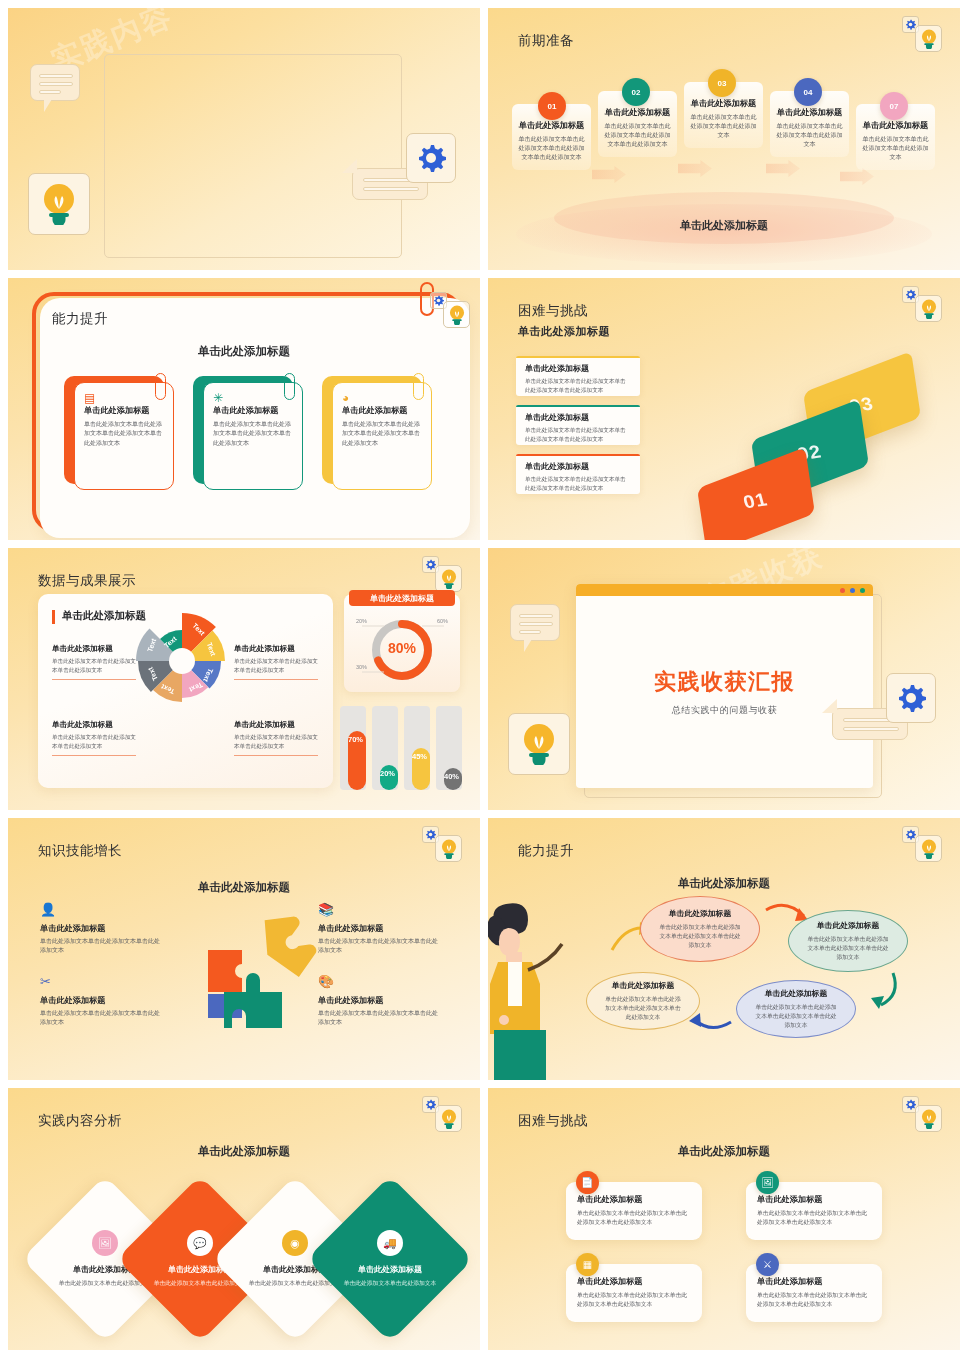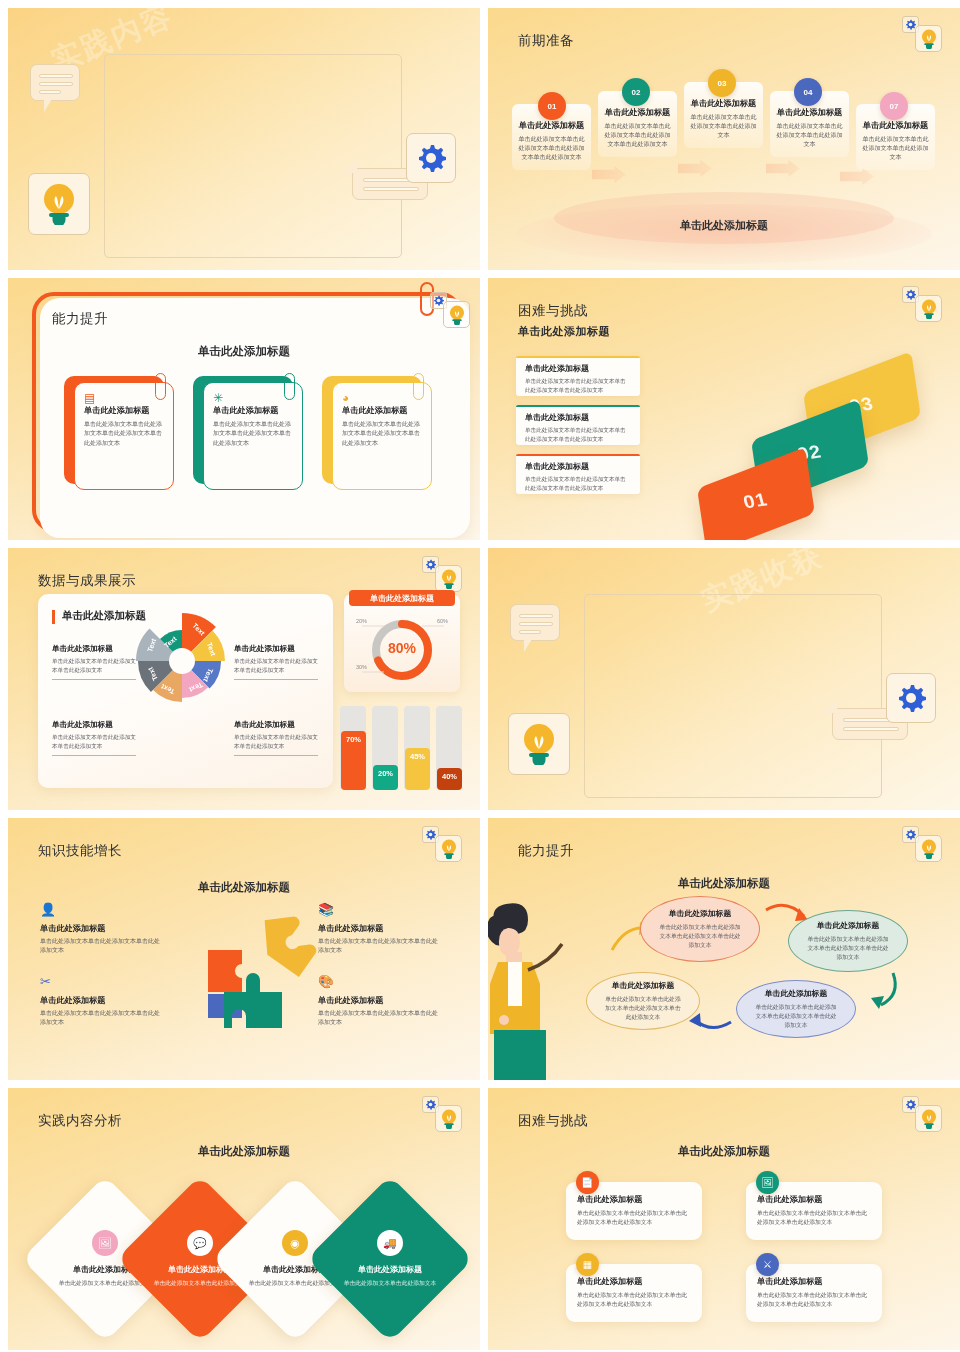--- a/index.html
+++ b/index.html
@@ -204,22 +204,22 @@
     font-size: 8px; font-weight: bold; display: flex; align-items: center; justify-content: center;
   }
   .donut-lbl { position: absolute; font-size: 5.5px; color: #8b8d92; }
   .donut-center {
     position: absolute; left: 0; right: 0; top: 46px; text-align: center;
     font-size: 14px; font-weight: bold; color: #f4591f;
   }
   .bars { position: absolute; left: 332px; top: 158px; width: 122px; height: 84px; display: flex; gap: 6px; align-items: flex-end; }
   .bar-col { position: relative; width: 26px; height: 84px; background: #e6e4e1; border-radius: 4px; }
   .bar-fill {
-    position: absolute; left: 1px; right: 0; bottom: 0; border-radius: 4px;
-    color: #fff; font-size: 7.5px; font-weight: bold; text-align: center; padding-top: 4px;
+    position: absolute; left: 8px; right: 0; bottom: 0; border-radius: 11px;
+    color: #fff; font-size: 7.5px; font-weight: bold; text-align: left; padding-top: 4px;
   }
 
   
   .pz-item { position: absolute; width: 120px; }
   .pz-item .pt { font-size: 8.2px; font-weight: bold; color: #27282b; margin-bottom: 3px; }
   .pz-item .pd { font-size: 6px; line-height: 1.55; color: #5a5c61; }
   .pz-ico { font-size: 13px; margin-bottom: 6px; display: block; }
 
   
   .sp-bubble {
@@ -561,28 +561,39 @@
       <div class="bar-col">
         <div class="bar-fill" style="height:70%; background:#F4591F;">70%</div>
       </div>
       <div class="bar-col">
         <div class="bar-fill" style="height:30%; background:#12AA86;">20%</div>
       </div>
       <div class="bar-col">
         <div class="bar-fill" style="height:50%; background:#F6C53F;">45%</div>
       </div>
       <div class="bar-col">
-        <div class="bar-fill" style="height:26%; background:#c2410c;">40%</div>
+        <div class="bar-fill" style="height:26%; background:#737373;">40%</div>
       </div>
     </div>
   </div>
 
   <div class="slide title-slide">
     <div class="wm" style="left:210px; top:10px;">实践收获</div>
     <div class="ghost-frame"></div>
+    <div class="browser">
+      <div class="bar">
+        <span class="dot r"></span>
+        <span class="dot b"></span>
+        <span class="dot g"></span>
+      </div>
+      <div class="browser-body">
+        <div class="big-title">实践收获汇报</div>
+        <div class="big-sub">总结实践中的问题与收获</div>
+      </div>
+    </div>
     <div class="bubble left">
       <span class="ln" style="left:8px; top:9px; width:34px;"></span>
       <span class="ln" style="left:8px; top:17px; width:34px;"></span>
       <span class="ln" style="left:8px; top:25px; width:22px;"></span>
       <span class="tail"></span>
     </div>
     <div class="bubble right">
       <span class="ln" style="left:10px; top:9px; width:56px;"></span>
       <span class="ln" style="left:10px; top:18px; width:56px;"></span>
       <span class="tail"></span>

